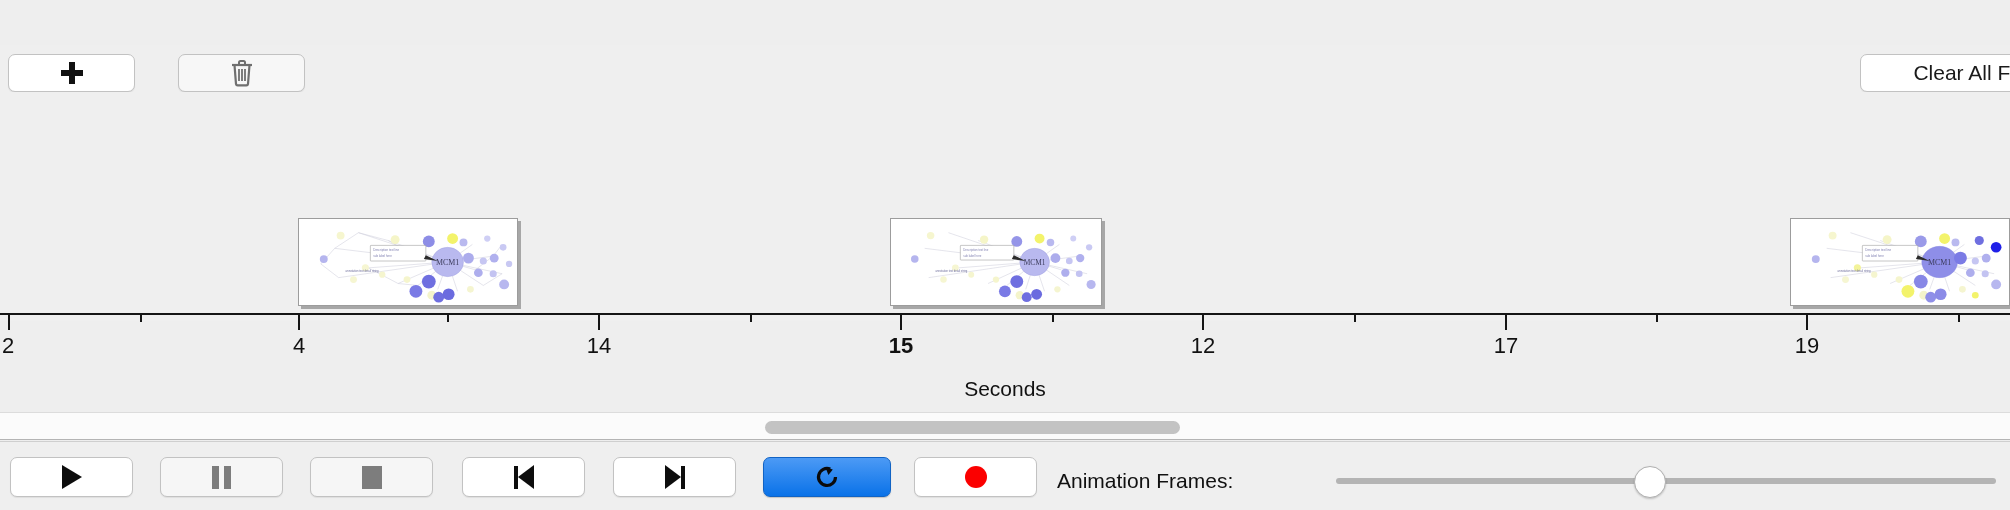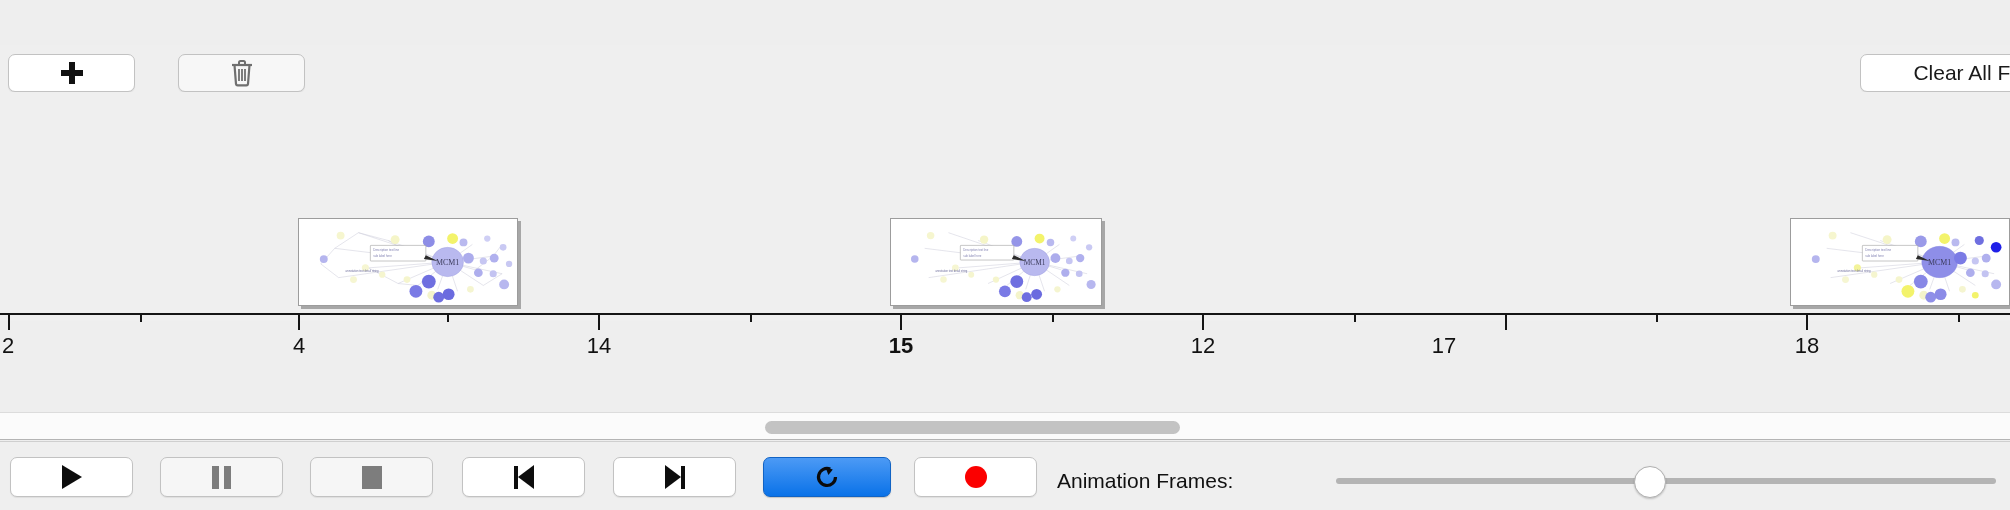--- a/index.html
+++ b/index.html
@@ -526,23 +526,24 @@
   <div class="tick-major" style="left:1505px;"></div>
   <div class="tick-minor" style="left:1656px;"></div>
   <div class="tick-major" style="left:1806px;"></div>
   <div class="tick-minor" style="left:1958px;"></div>
 
   <div class="tick-label" style="left:8px;">2</div>
   <div class="tick-label" style="left:299px;">4</div>
   <div class="tick-label" style="left:599px;">14</div>
   <div class="tick-label" style="left:901px;font-weight:bold;">15</div>
   <div class="tick-label" style="left:1203px;">12</div>
-  <div class="tick-label" style="left:1444px;">17</div>
-  <div class="tick-label" style="left:1807px;">18</div>
-
+  <div class="tick-label" style="left:1506px;">17</div>
+  <div class="tick-label" style="left:1807px;">19</div>
+
+  <div class="axis-title">Seconds</div>
 
   <div class="scroll-track"></div>
   <div class="scroll-thumb"></div>
 
   <div class="controls">
     <div class="ctl-btn" style="left:10px; width:123px;">
       <span class="glyph-play"></span>
     </div>
     <div class="ctl-btn dim" style="left:160px; width:123px;">
       <span class="glyph-pause">

